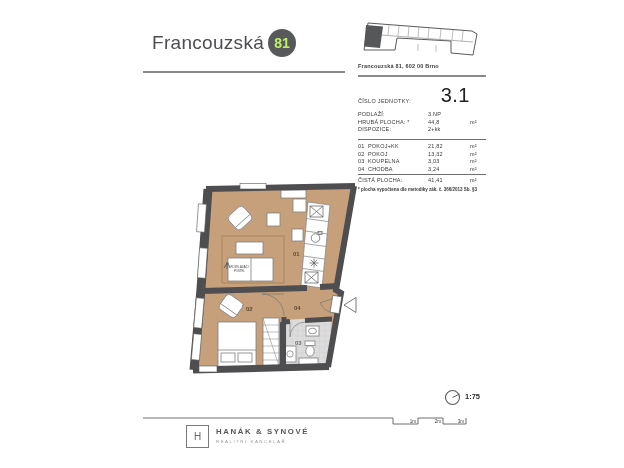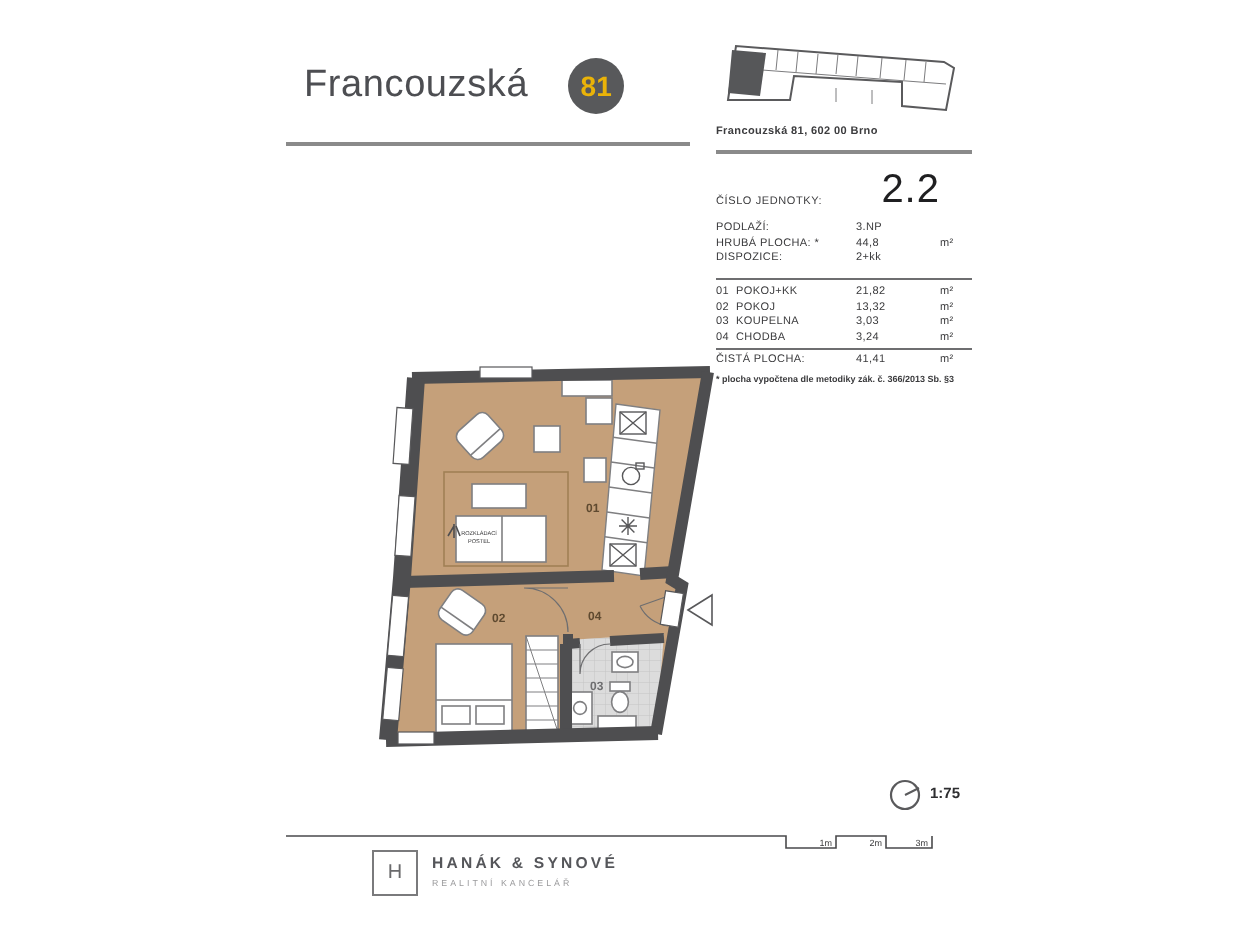--- a/index.html
+++ b/index.html
@@ -1,22 +1,22 @@
 <!DOCTYPE html>
 <html><head>
 <meta charset="utf-8">
 <style>
   html,body{margin:0;padding:0;background:#fff;}
   .page{position:relative;width:624px;height:468px;background:#fff;outline:1px solid #e6e6e6;
         font-family:"Liberation Sans",sans-serif;overflow:hidden;}
   .abs{position:absolute;}
   
-  .brand{left:152px;top:29px;display:flex;align-items:center;gap:20px;justify-content:space-between;}
+  .brand{left:152px;top:29px;display:flex;align-items:center;gap:4px;justify-content:space-between;}
   .brand-name{font-size:19px;letter-spacing:.3px;color:#4d4e52;font-weight:500;}
-  .badge{width:28px;height:28px;border-radius:50%;background:#58595b;color:#eab308;
+  .badge{width:28px;height:28px;border-radius:50%;background:#58595b;color:#bef264;
          font-size:14px;font-weight:700;display:flex;align-items:center;justify-content:center;}
   .rule{background:#8a8a8a;height:1.5px;}
   .addr{left:358px;top:63px;width:128px;font-size:5.5px;font-weight:700;color:#3c3c3e;letter-spacing:.2px;}
   
   .panel-row{left:358px;width:128px;display:flex;font-size:5.5px;color:#3a3a3c;letter-spacing:.2px;}
   .unit-head{left:358px;top:84px;width:128px;display:flex;justify-content:space-between;align-items:flex-end;}
   .unit-head .lbl{font-size:5.5px;color:#3a3a3c;letter-spacing:.3px;padding-bottom:3px;}
   .unit-head .num{font-size:20px;color:#1f1f21;margin-right:16px;letter-spacing:.5px;}
   .c-label{width:70px;}
   .c-val{width:42px;}
@@ -61,21 +61,21 @@
       <path d="M418,44 L418,51"></path>
         <path d="M436,45 L436,52"></path>
     </g>
     <polygon points="366,25 383,26.5 380,48 364,46.5" fill="#565759"></polygon>
   </svg>
   <div class="abs addr">Francouzská 81, 602 00 Brno</div>
   <div class="abs rule" style="left:358px;top:75px;width:128px;"></div>
 
   <div class="abs unit-head">
     <span class="lbl">ČÍSLO JEDNOTKY:</span>
-    <span class="num">2.2</span>
+    <span class="num">3.1</span>
   </div>
 
   <div class="abs panel-row" style="top:111px;">
     <span class="c-label">PODLAŽÍ:</span>
     <span class="c-val">3.NP</span>
     <span class="c-unit"></span>
   </div>
   <div class="abs panel-row" style="top:118.5px;">
     <span class="c-label">HRUBÁ PLOCHA: *</span>
     <span class="c-val">44,8</span>

